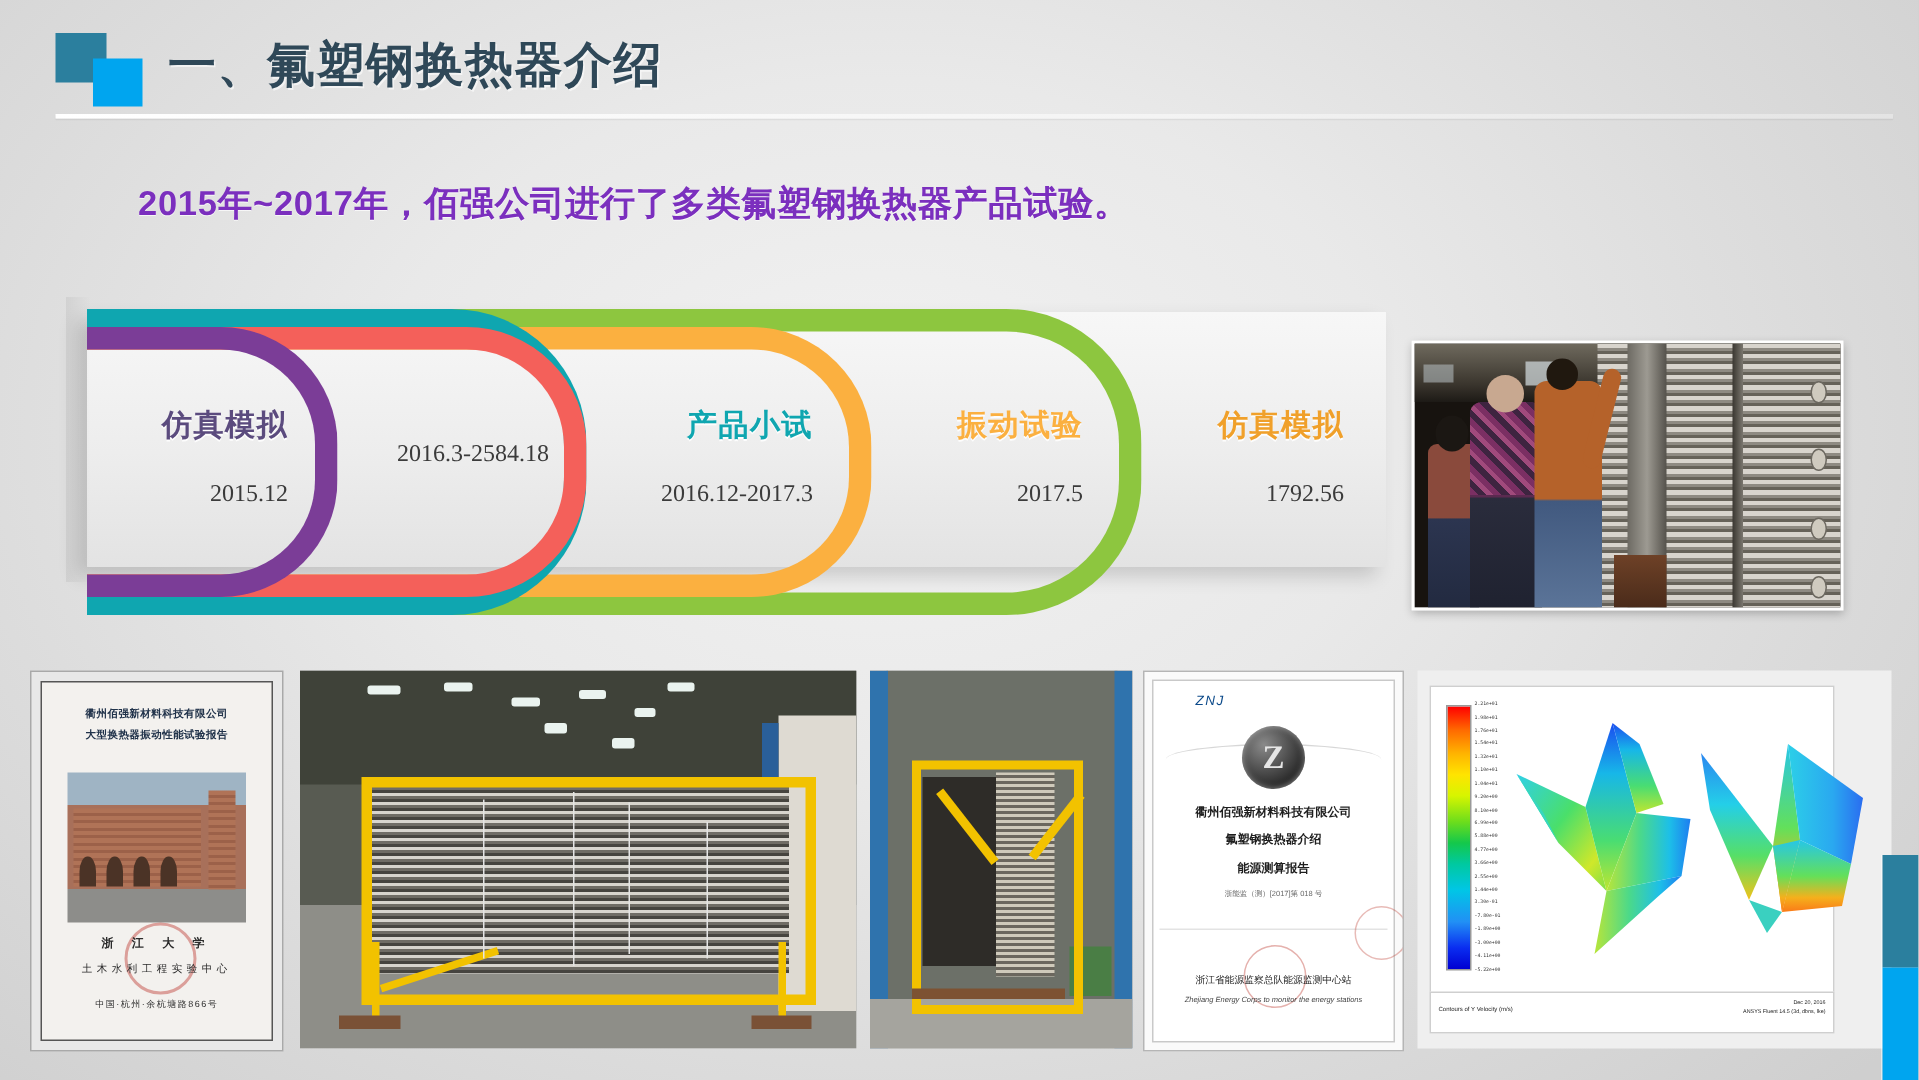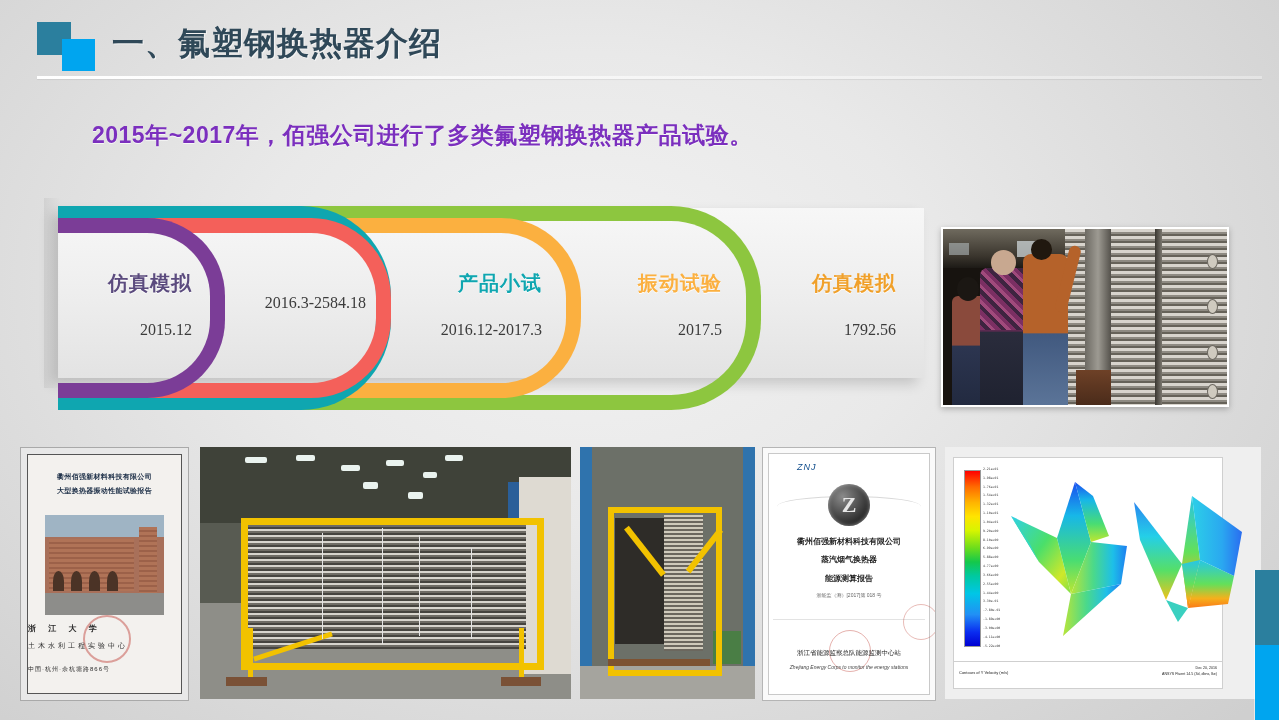--- a/index.html
+++ b/index.html
@@ -155,21 +155,21 @@
   .doc1-t{position:absolute;left:8px;right:8px;top:16px;text-align:center;
     font-size:7px;line-height:11px;color:#20324a;font-weight:bold;letter-spacing:.3px;}
   .doc1-img{position:absolute;left:17px;right:17px;top:60px;height:100px;
     background:linear-gradient(to bottom,#9fb4c4 0 22%,#a8705a 22% 78%,#8d8d8a 78% 100%);
     overflow:hidden;}
   .doc1-img .brick{position:absolute;left:3%;top:24%;width:72%;height:52%;
     background:repeating-linear-gradient(to bottom,#b07357 0 3px,#9c6149 3px 5px);}
   .doc1-img .arch{position:absolute;bottom:24%;width:9%;height:20%;border-radius:50% 50% 0 0;background:#4b3326;}
   .doc1-img .tower{position:absolute;right:6%;top:12%;width:15%;height:66%;
     background:repeating-linear-gradient(to bottom,#b07357 0 3px,#9c6149 3px 5px);}
-  .doc1-seal{position:absolute;left:0;right:0;top:168px;}
+  .doc1-seal{position:absolute;left:0;right:0;top:168px;text-align:center;}
   .doc1-seal .st{font-size:8px;color:#2b2b2b;letter-spacing:5px;font-weight:bold;}
   .doc1-seal .s2{font-size:7px;color:#2b2b2b;letter-spacing:3px;margin-top:7px;}
   .doc1-seal .s3{font-size:6px;color:#2b2b2b;letter-spacing:1px;margin-top:14px;}
   .doc1-stamp{position:absolute;left:50%;top:160px;width:44px;height:44px;margin-left:-22px;
     border:2px solid rgba(190,60,50,.45);border-radius:50%;}
 
   
   .lab{position:absolute;inset:0;background:linear-gradient(to bottom,#585b52 0 62%,#8e8e88 62% 100%);overflow:hidden;}
   .lab-ceil{position:absolute;left:0;top:0;width:100%;height:30%;background:#3f4239;}
   .lab-lamp{position:absolute;height:2.5%;background:#eaf3ef;border-radius:2px;}
@@ -383,21 +383,21 @@
   </div>
 
   <div class="photo ph-doc2">
     <div class="doc2-inner">
       <div class="znj">ZNJ</div>
       <div class="z-flourish"></div>
       <div class="z-medal">
         <span>Z</span>
       </div>
       <div class="doc2-l1">衢州佰强新材料科技有限公司</div>
-      <div class="doc2-l2">蒸汽烟气换热器</div>
+      <div class="doc2-l2">氟塑钢换热器介绍</div>
       <div class="doc2-l3">能源测算报告</div>
       <div class="doc2-no">浙能监（测）[2017]第 018 号</div>
       <div class="doc2-fold"></div>
       <div class="doc2-stamp2"></div>
       <div class="doc2-stamp"></div>
       <div class="doc2-f1">浙江省能源监察总队能源监测中心站</div>
       <div class="doc2-f2">Zhejiang Energy Corps to monitor the energy stations</div>
     </div>
   </div>
 

